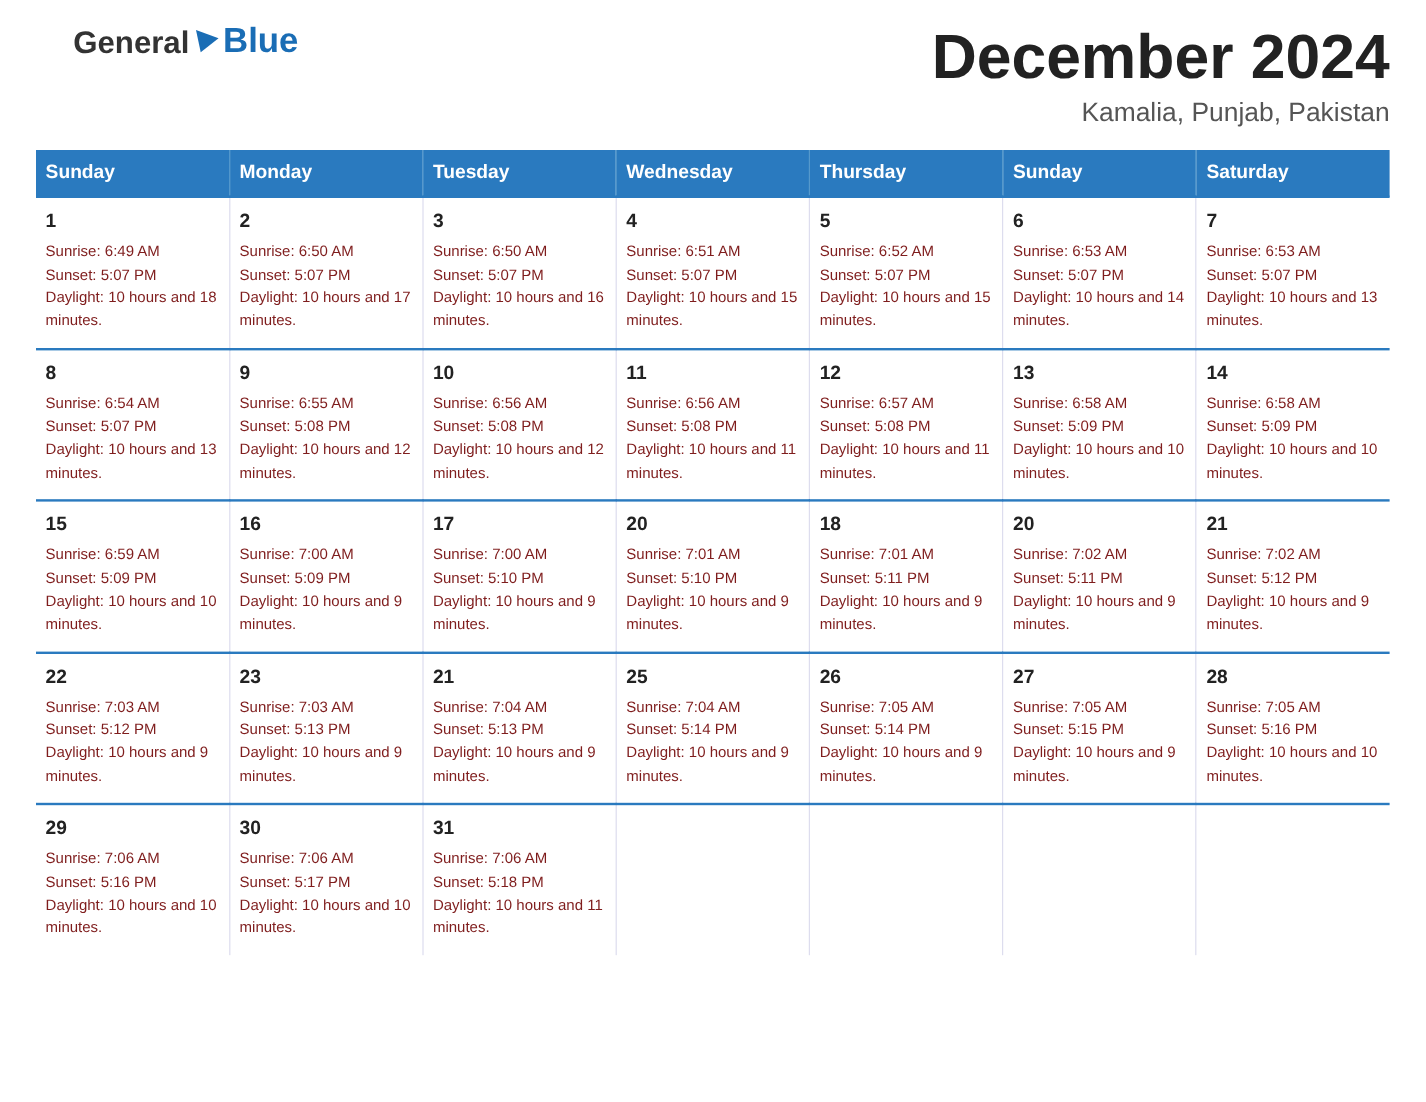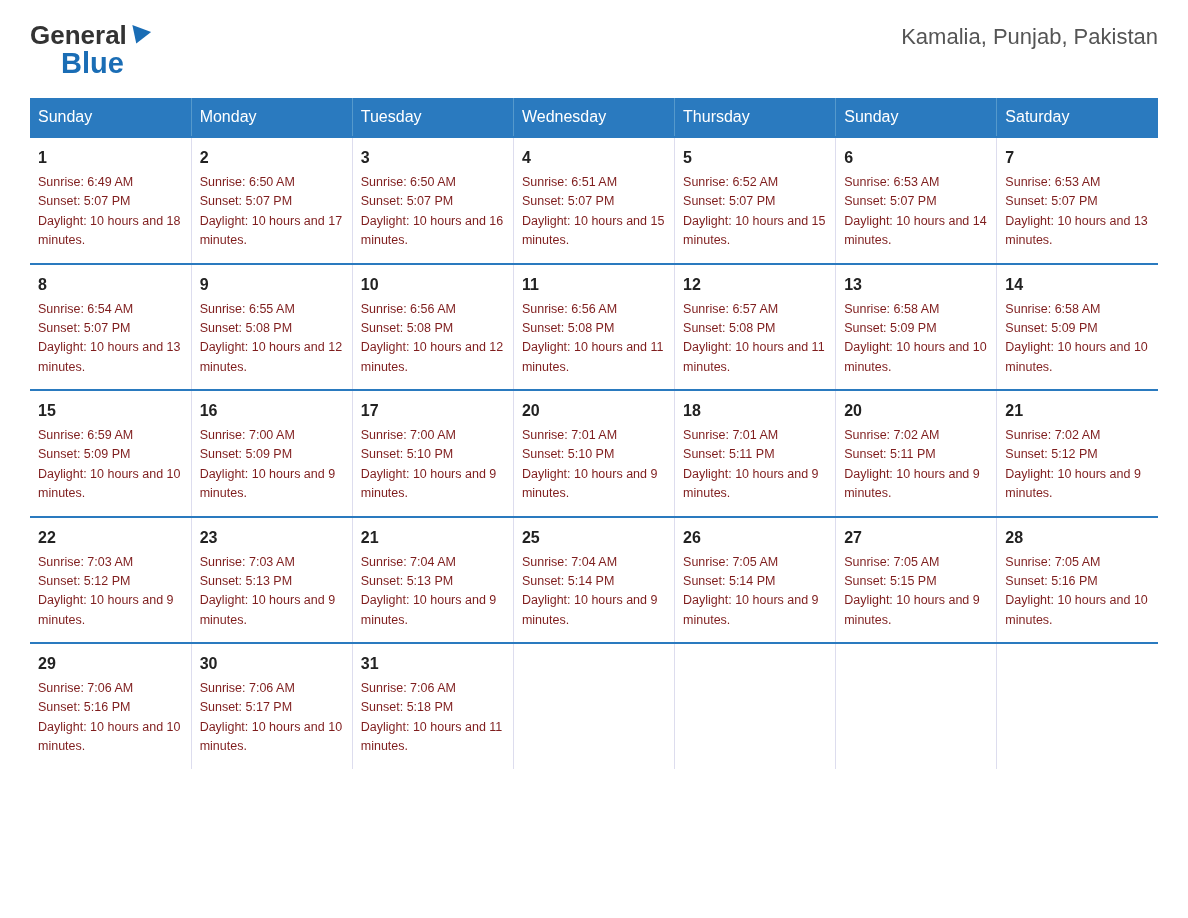--- a/index.html
+++ b/index.html
@@ -11,22 +11,22 @@
       padding: 20px 30px;
     }
     .header {
       display: flex;
       justify-content: space-between;
       align-items: flex-start;
       margin-bottom: 18px;
     }
     .logo {
       display: flex;
-      flex-direction: column;
-      align-items: center;
+      align-items: flex-end;
+      margin-left: 31px;
     }
     .logo-text {
       display: flex;
       align-items: center;
       font-size: 26px;
       font-weight: bold;
       color: #333;
     }
     .logo-general { color: #333; }
     .logo-triangle {
@@ -63,21 +63,21 @@
     .calendar {
       width: 100%;
       border-collapse: collapse;
     }
     .calendar thead tr th {
       background-color: #2a7abf;
       color: #fff;
       padding: 10px 8px;
       text-align: left;
       font-size: 16px;
-      font-weight: normal;
+      font-weight: bold;
       border-right: 1px solid #5599cc;
     }
     .calendar thead tr th:last-child { border-right: none; }
     .calendar tbody tr {
       border-top: 2px solid #2a7abf;
     }
     .calendar tbody tr td {
       vertical-align: top;
       padding: 8px 8px 12px 8px;
       width: calc(100% / 7);
@@ -106,20 +106,21 @@
 
 <div class="header">
   <div class="logo">
     <div class="logo-text">
       <span class="logo-general">General</span>
       <span class="logo-triangle"></span>
     </div>
     <div class="logo-sub">Blue</div>
   </div>
   <div class="title-area">
+    <div class="month-title">December 2024</div>
     <div class="location">Kamalia, Punjab, Pakistan</div>
   </div>
 </div>
 
 <table class="calendar">
   <thead>
     <tr>
       <th>Sunday</th>
       <th>Monday</th>
       <th>Tuesday</th>

